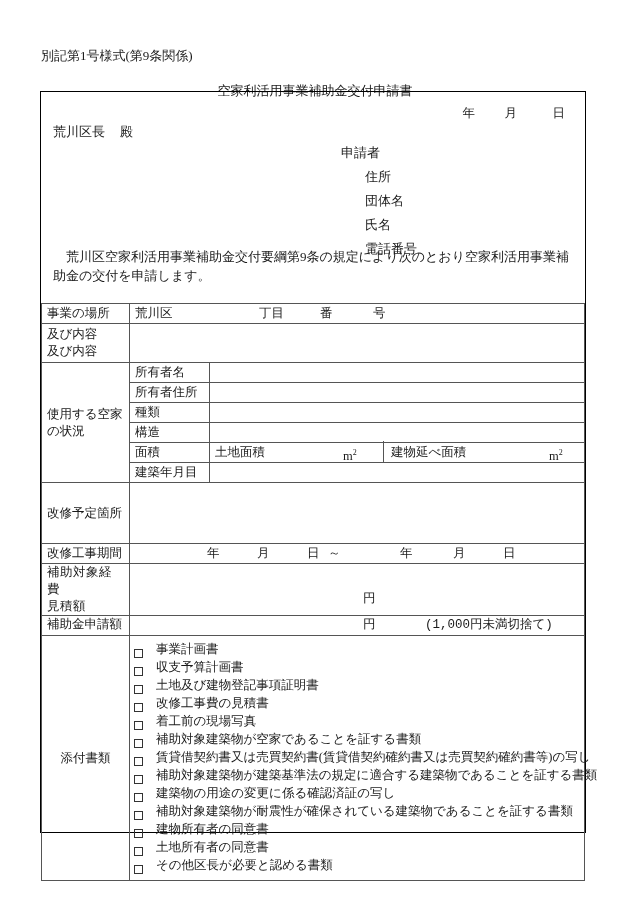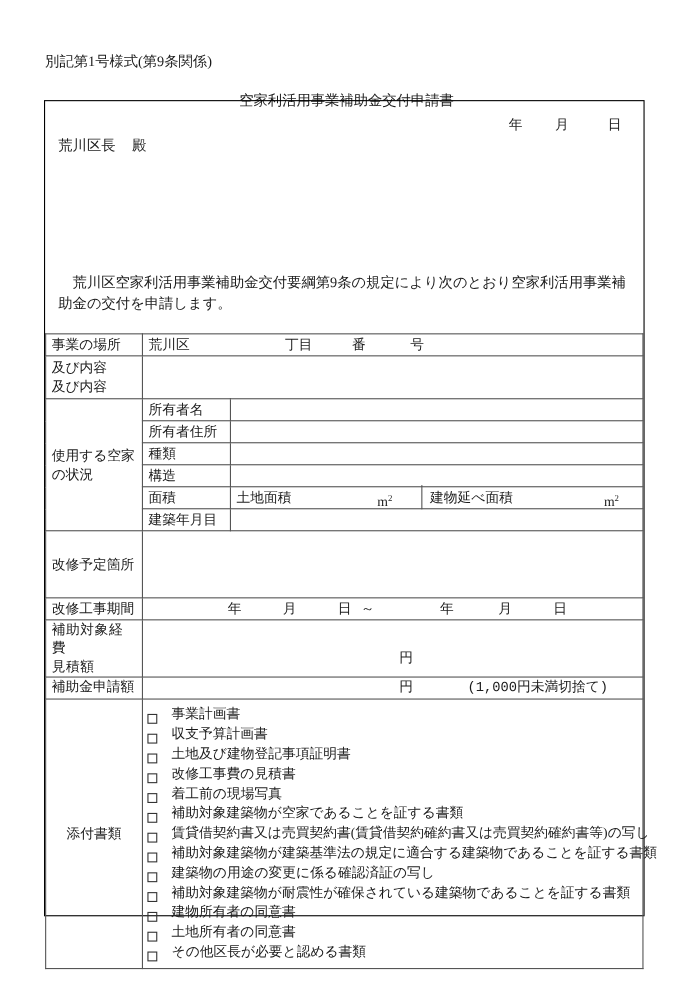--- a/index.html
+++ b/index.html
@@ -204,20 +204,27 @@
     <div class="header-zone">
 
       <div class="date-line">
         <span class="d-year">年</span><span class="d-month">月</span><span class="d-day">日</span>
       </div>
 
       <div class="addressee">
         <span>荒川区長</span><span class="hon">殿</span>
       </div>
 
+      <div class="applicant-block">
+        <div class="ap-row">申請者</div>
+        <div class="ap-row indent">住所</div>
+        <div class="ap-row indent">団体名</div>
+        <div class="ap-row indent">氏名</div>
+        <div class="ap-row indent">電話番号</div>
+      </div>
 
       <div class="statement">荒川区空家利活用事業補助金交付要綱第9条の規定により次のとおり空家利活用事業補助金の交付を申請します。</div>
     </div>
 
     <table class="tbl">
       <colgroup>
         <col style="width:88px">
         <col style="width:80px">
         <col>
       </colgroup>

